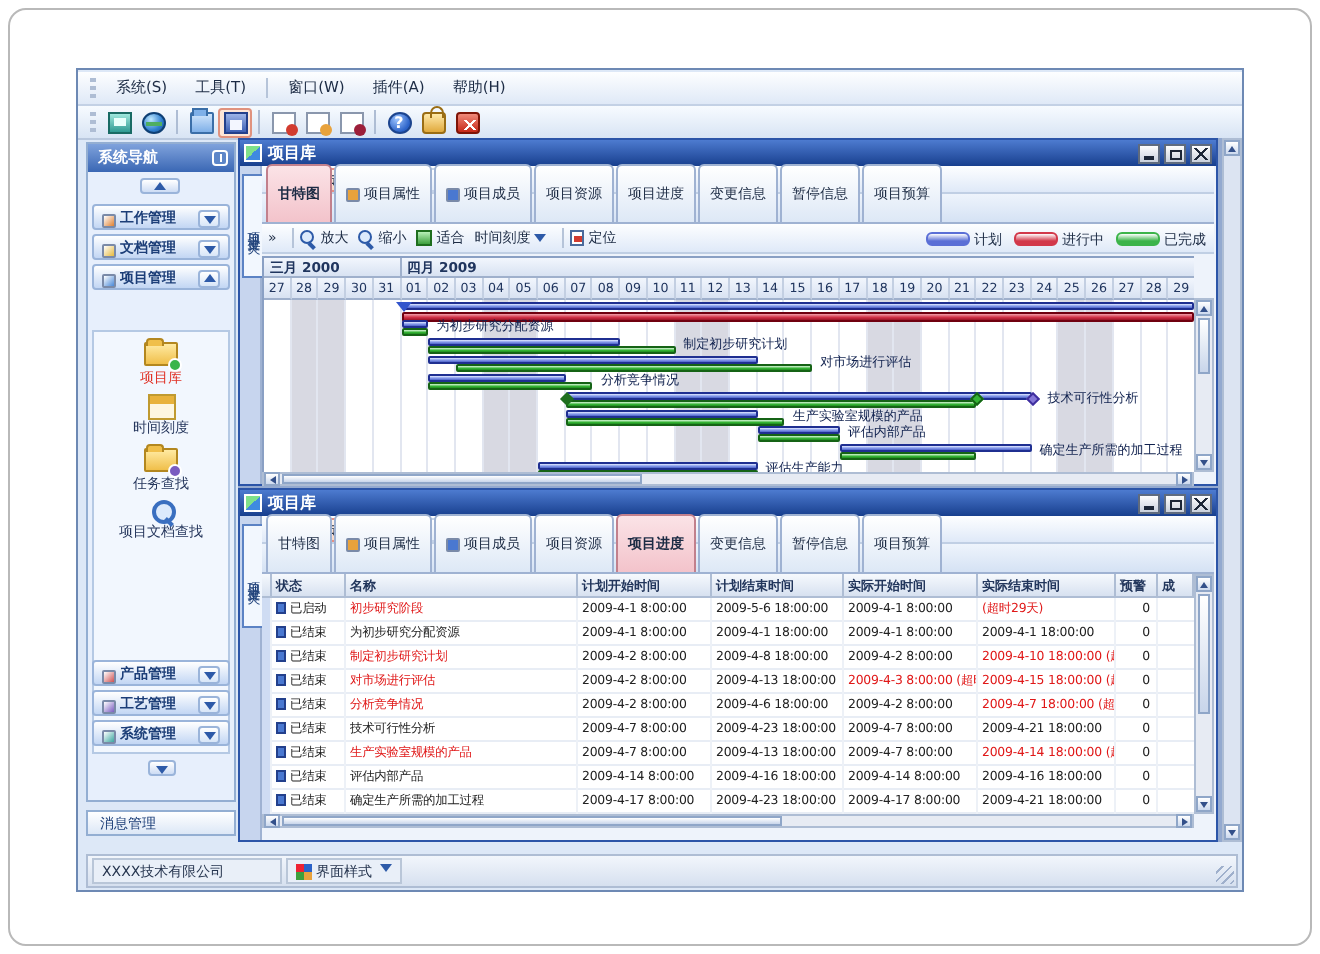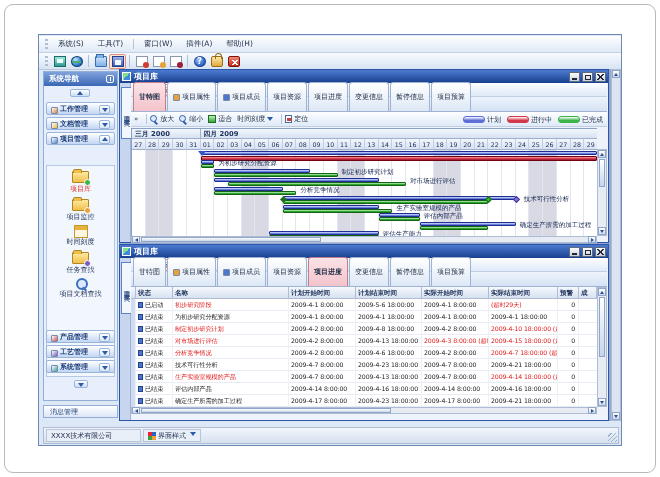--- a/index.html
+++ b/index.html
@@ -232,27 +232,20 @@
         </div>
       <div id="navlist">
           <div class="navitem">
             <div class="iwrap">
               <div class="fico"></div>
               <div class="fbadge" style="background: rgb(59, 181, 74);"></div>
             </div>
             <div class="ilabel active">项目库</div>
           </div>
           <div class="navitem">
-            <div class="iwrap">
-              <div class="fico"></div>
-              <div class="fbadge" style="background: rgb(232, 162, 60);"></div>
-            </div>
-            <div class="ilabel">项目监控</div>
-          </div>
-          <div class="navitem">
             <div class="cico"></div>
             <div class="ilabel">时间刻度</div>
           </div>
           <div class="navitem">
             <div class="iwrap">
               <div class="fico"></div>
               <div class="fbadge" style="background: rgb(122, 92, 192);"></div>
             </div>
             <div class="ilabel">任务查找</div>
           </div>

